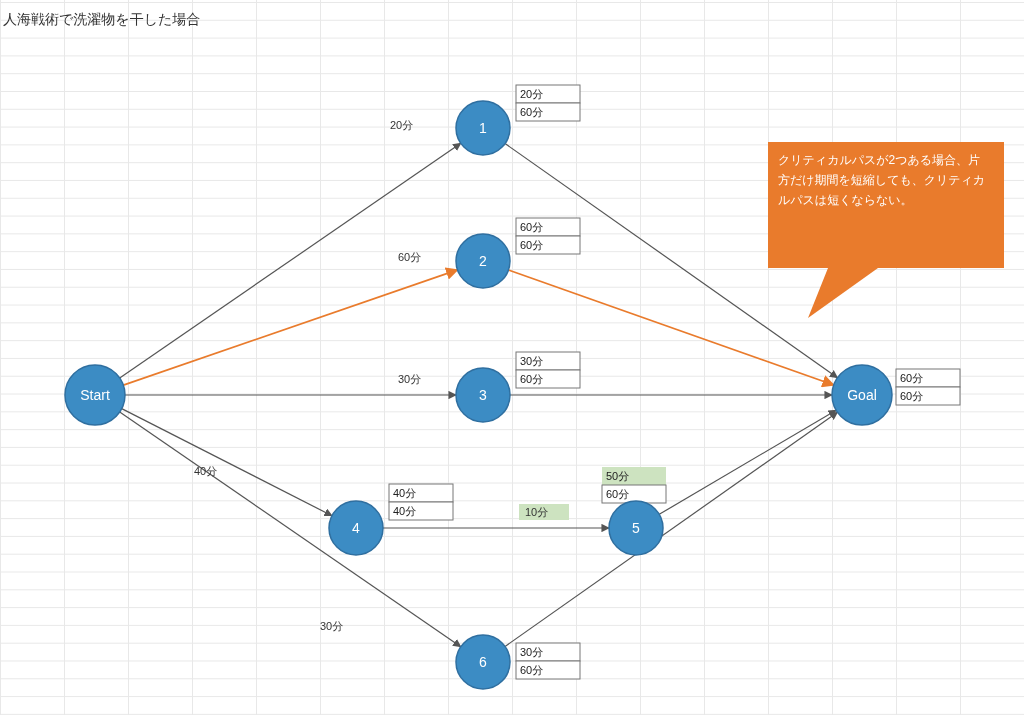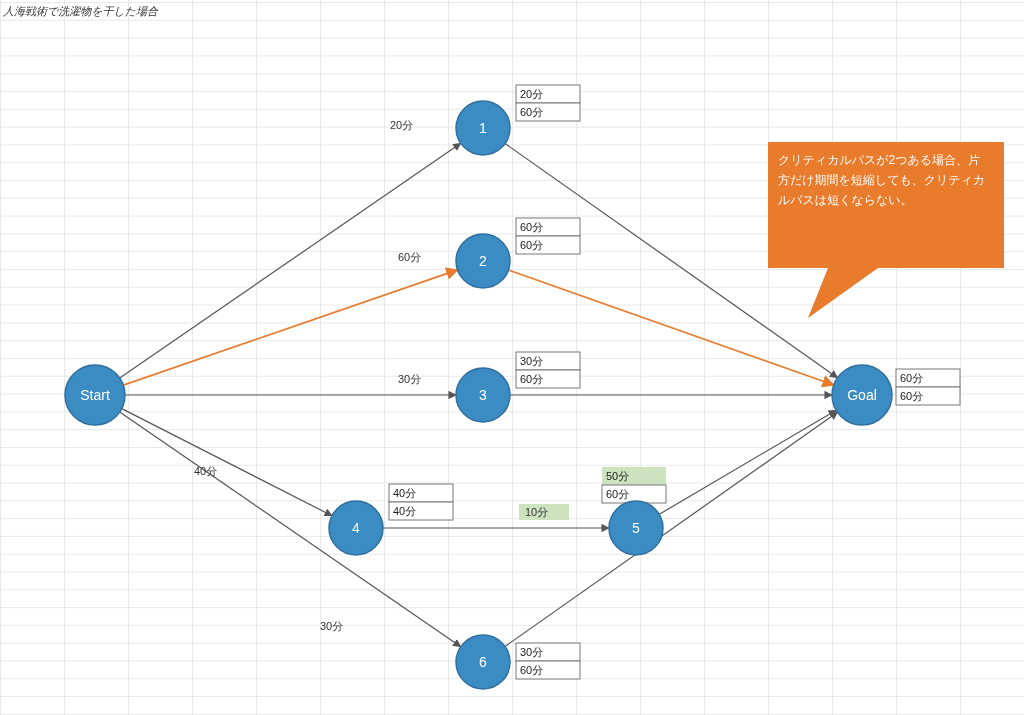--- a/index.html
+++ b/index.html
@@ -18,24 +18,23 @@
     inset: 0;
     background-image:
       linear-gradient(to right, #e8e8e8 1px, transparent 1px),
       linear-gradient(to bottom, #e8e8e8 1px, transparent 1px);
     background-size: 64px 17.8px;
     background-position: 0 2px;
   }
   .title {
     position: absolute;
     left: 3px;
-    top: 4px;
-    font-size: 11px;
+    top: 11px;
+    font-size: 14px;
     color: #333;
-    font-style: italic;
   }
   svg.diagram {
     position: absolute;
     left: 0; top: 0;
     width: 1024px; height: 715px;
   }
   .node {
     fill: #3c8cc4;
     stroke: #2f6fa0;
     stroke-width: 1.5;

